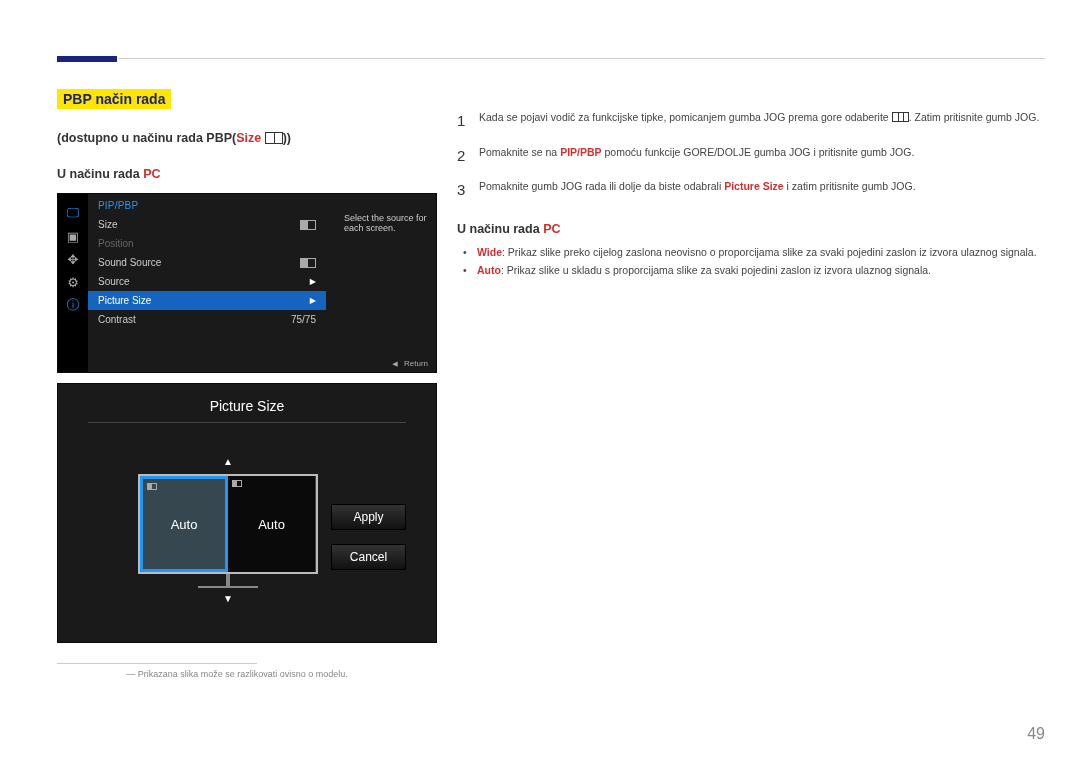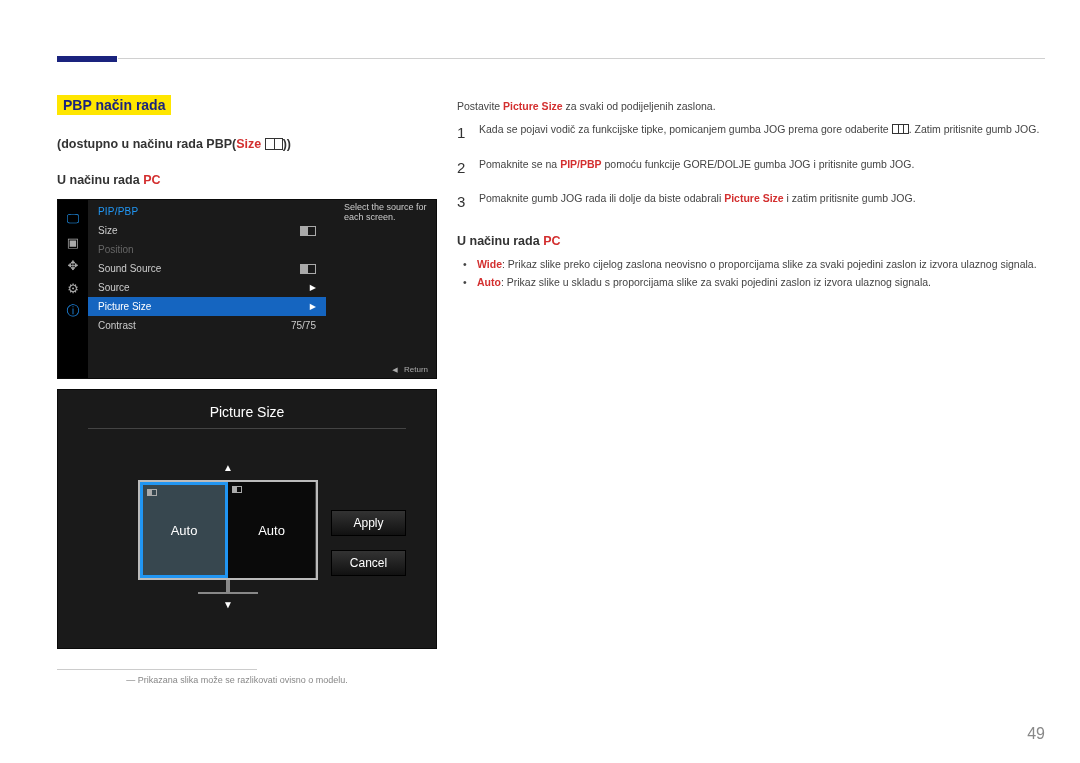--- a/index.html
+++ b/index.html
@@ -24,21 +24,21 @@
     position: absolute;
     top: 58px;
     left: 118px;
     right: 35px;
     height: 1px;
     background: #d0d0d0;
   }
   .left-col {
     position: absolute;
     left: 57px;
-    top: 95px;
+    top: 89px;
     width: 360px;
   }
   .section-title {
     background: #ffe600;
     color: #1a237e;
     font-weight: bold;
     font-size: 14px;
     padding: 2px 6px;
     display: inline-block;
   }
@@ -132,21 +132,21 @@
   .mini-box .fill {
     position: absolute;
     background: #aaa;
   }
   .mini-box.split .fill { left:0;top:0;width:50%;height:100%; }
   .osd-right {
     position: absolute;
     right: 0; top: 0;
     width: 100px;
     height: 100%;
-    padding: 2px 8px;
+    padding: 19px 8px;
     font-size: 9px;
     color: #ccc;
   }
   .osd-footer {
     position: absolute;
     bottom: 4px; right: 8px;
     font-size: 8px;
     color: #aaa;
   }
   .osd-footer .tri { font-size: 7px; margin-right: 4px; }
@@ -429,23 +429,20 @@
   </div>
 
   <div class="footnote-rule"></div>
   <div class="footnote">
     <span>―</span>
     <span>Prikazana slika može se razlikovati ovisno o modelu.</span>
   </div>
 </div>
 
 <div class="right-col">
-  <div class="intro">
-    <span>Postavite </span><b class="red">Picture Size</b><span> za svaki od podijeljenih zaslona.</span>
-  </div>
 
   <div class="steps">
     <div class="step">
       <div class="num">1</div>
       <div>
         <span>Kada se pojavi vodič za funkcijske tipke, pomicanjem gumba JOG prema gore odaberite </span>
         <span class="menu-ico"></span><span>. Zatim pritisnite gumb JOG.</span>
       </div>
     </div>
     <div class="step">

